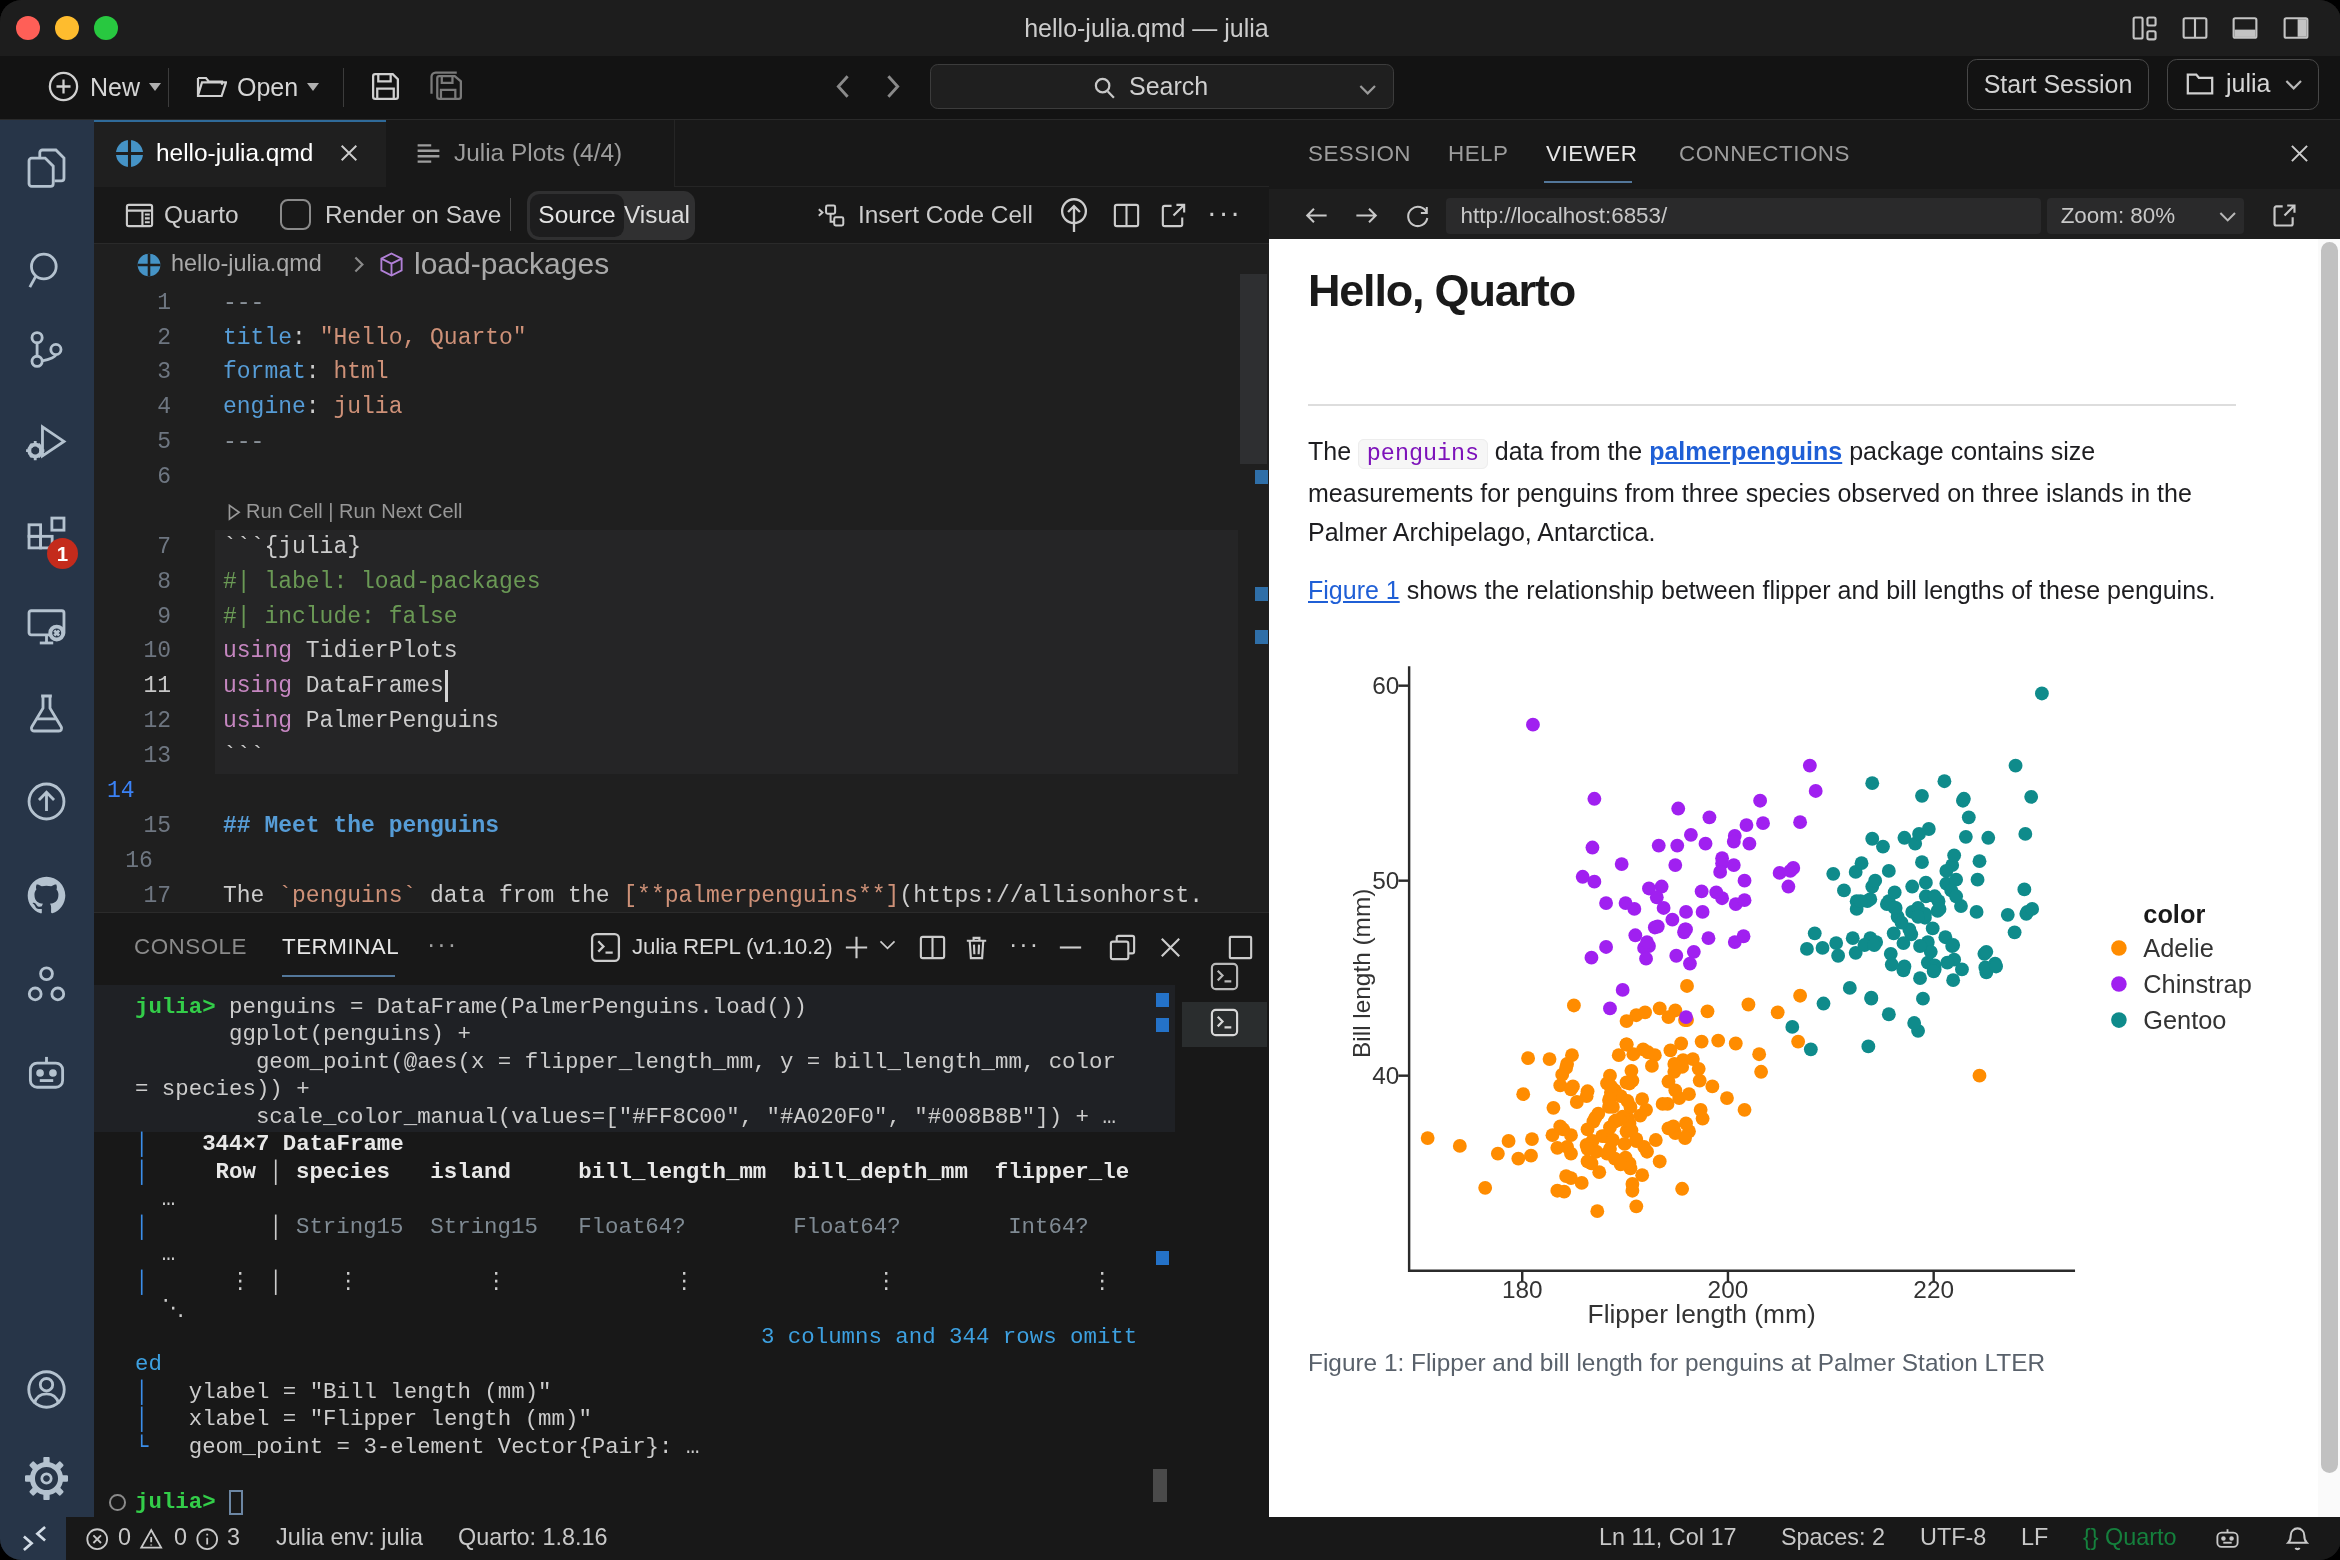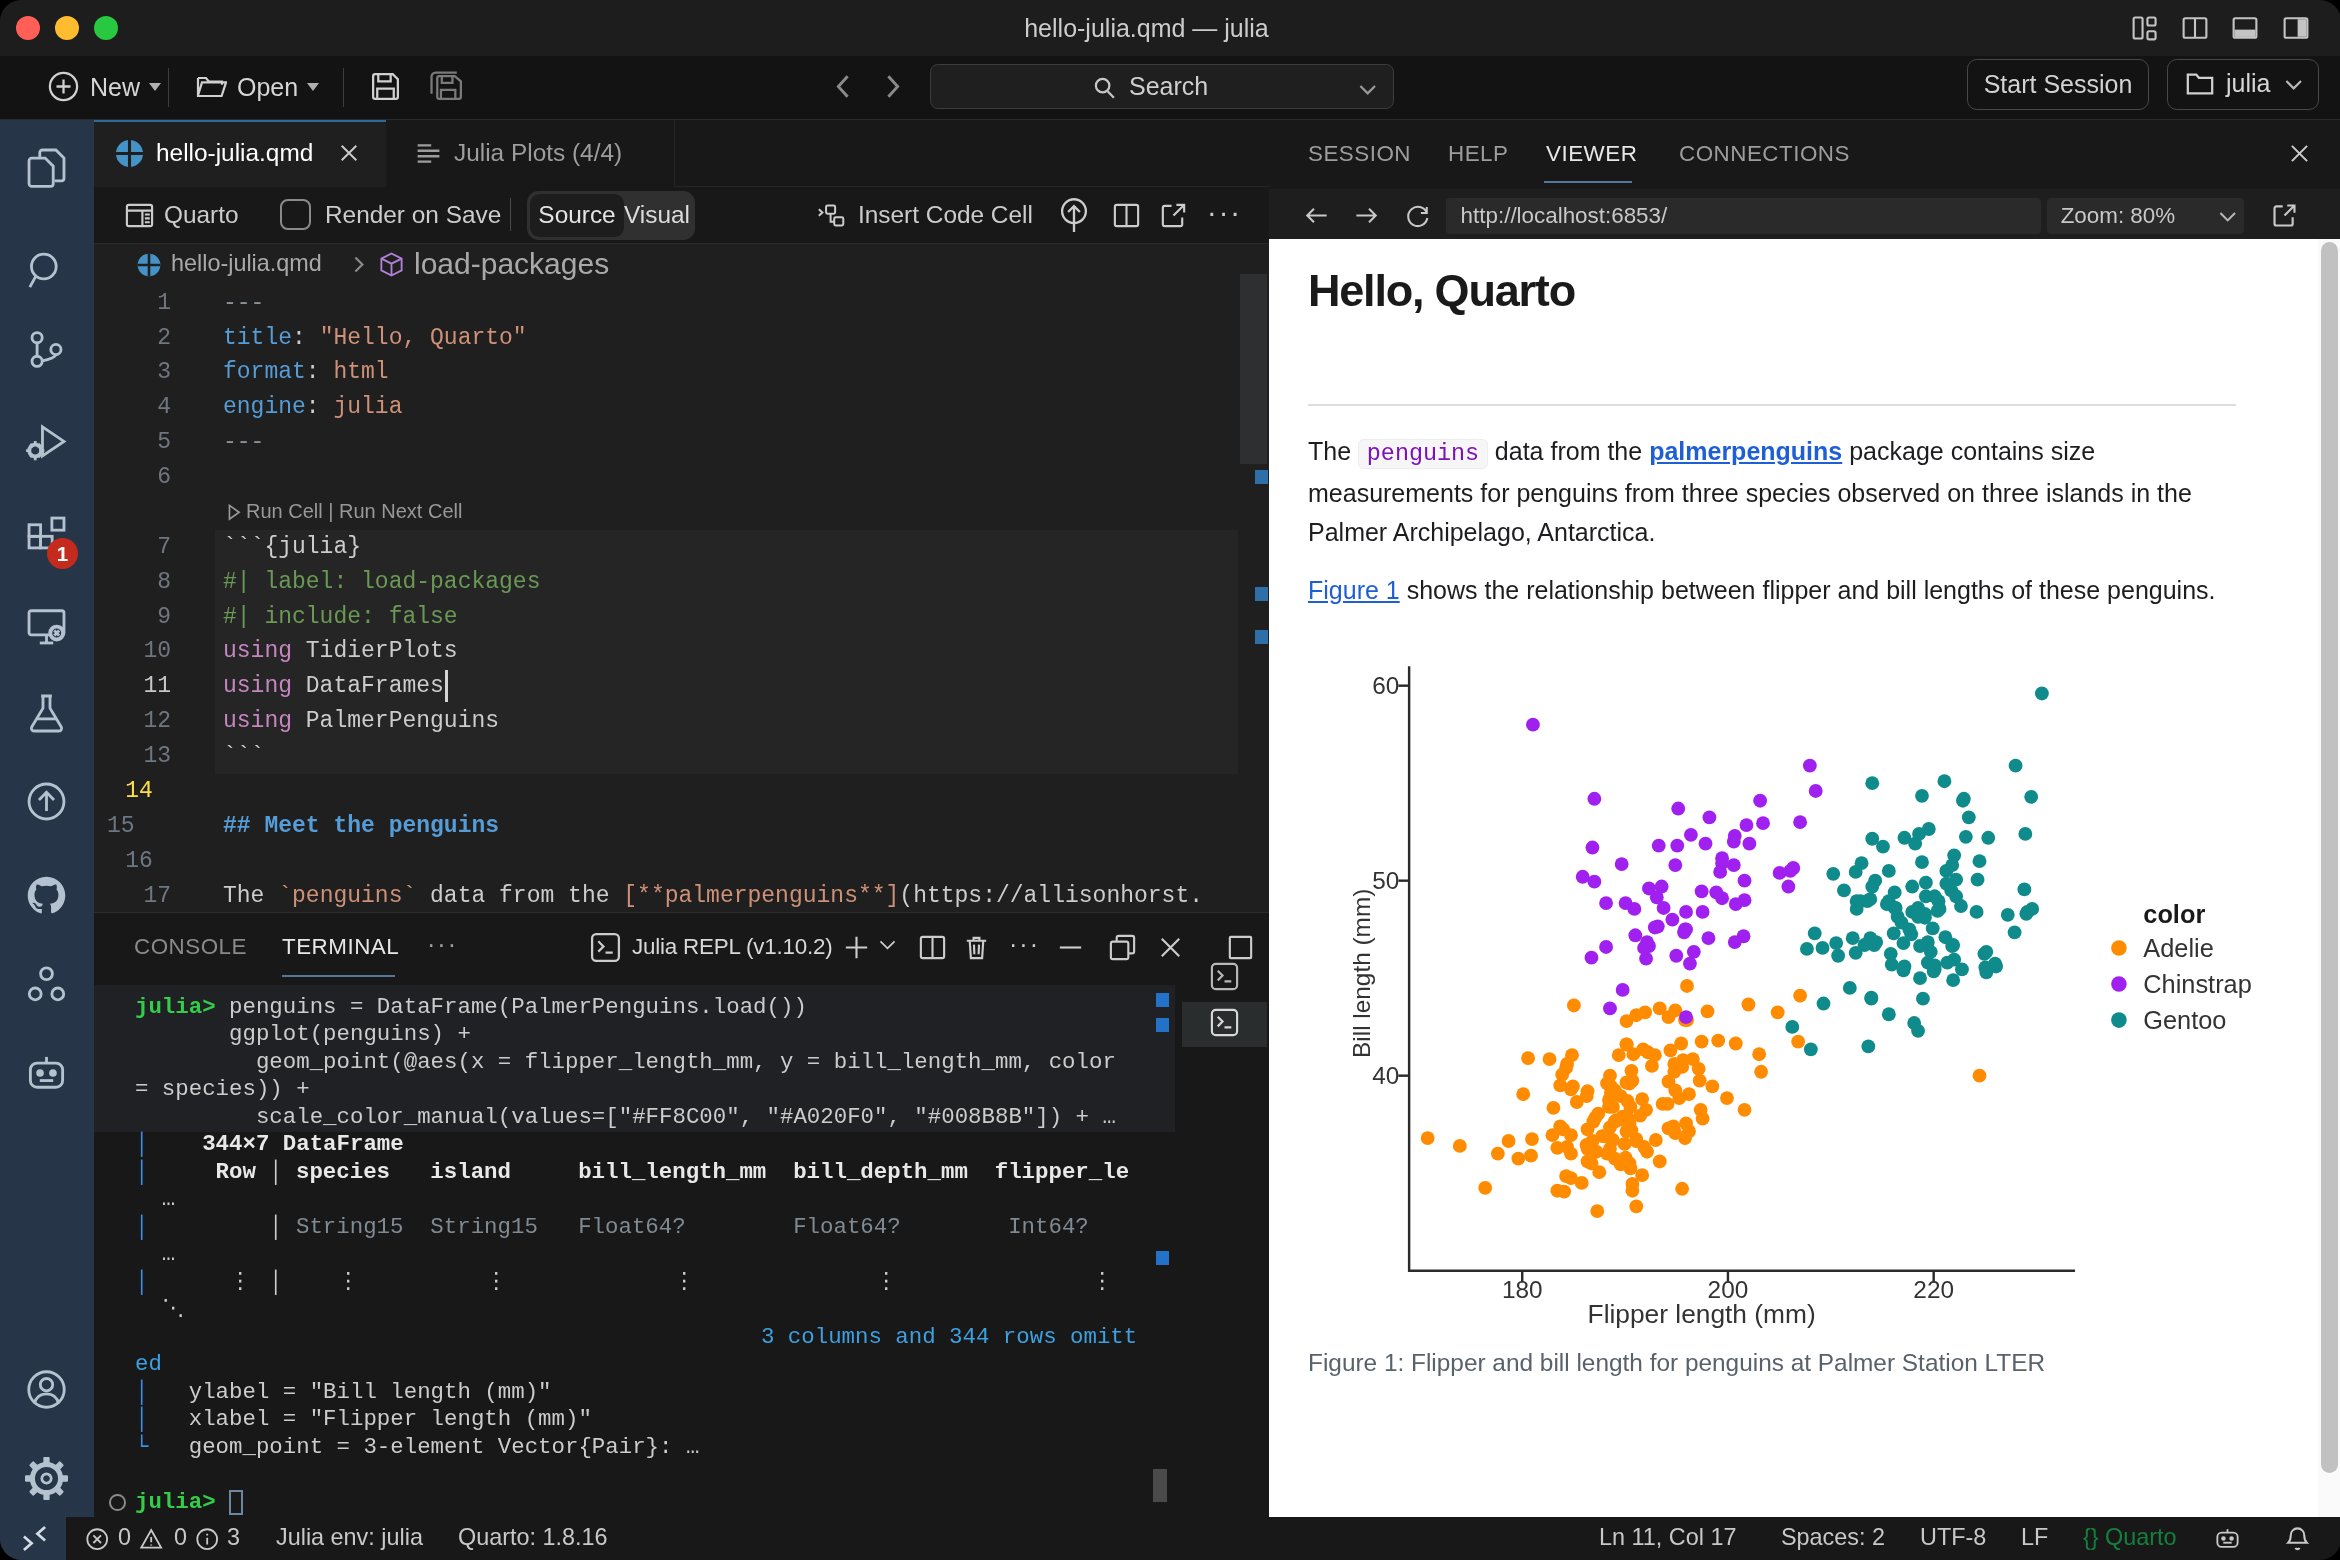--- a/index.html
+++ b/index.html
@@ -230,22 +230,22 @@
 <div class="erow mono" style="left:107px;top:390px;width:64px;text-align:right;color:#6e7681">4</div>
 <div class="erow mono" style="left:107px;top:425px;width:64px;text-align:right;color:#6e7681">5</div>
 <div class="erow mono" style="left:107px;top:460px;width:64px;text-align:right;color:#6e7681">6</div>
 <div class="erow mono" style="left:107px;top:530px;width:64px;text-align:right;color:#6e7681">7</div>
 <div class="erow mono" style="left:107px;top:565px;width:64px;text-align:right;color:#6e7681">8</div>
 <div class="erow mono" style="left:107px;top:600px;width:64px;text-align:right;color:#6e7681">9</div>
 <div class="erow mono" style="left:107px;top:634px;width:64px;text-align:right;color:#6e7681">10</div>
 <div class="erow mono" style="left:107px;top:669px;width:64px;text-align:right;color:#c6c6c6">11</div>
 <div class="erow mono" style="left:107px;top:704px;width:64px;text-align:right;color:#6e7681">12</div>
 <div class="erow mono" style="left:107px;top:739px;width:64px;text-align:right;color:#6e7681">13</div>
-<div class="erow mono" style="left:107px;top:774px;width:64px;text-align:center;color:#fde047">14</div>
-<div class="erow mono" style="left:107px;top:809px;width:64px;text-align:left;color:#6e7681">15</div>
+<div class="erow mono" style="left:107px;top:774px;width:64px;text-align:left;color:#3b82f6">14</div>
+<div class="erow mono" style="left:107px;top:809px;width:64px;text-align:right;color:#6e7681">15</div>
 <div class="erow mono" style="left:107px;top:844px;width:64px;text-align:center;color:#6e7681">16</div>
 <div class="erow mono" style="left:107px;top:879px;width:64px;text-align:right;color:#6e7681">17</div>
 <div class="erow mono" style="left:223px;top:286px"><span style="color:#8a9199">---</span></div>
 <div class="erow mono" style="left:223px;top:321px"><span style="color:#569cd6">title</span><span style="color:#cccccc">: </span><span style="color:#ce9178">"Hello, Quarto"</span></div>
 <div class="erow mono" style="left:223px;top:355px"><span style="color:#569cd6">format</span><span style="color:#cccccc">: </span><span style="color:#ce9178">html</span></div>
 <div class="erow mono" style="left:223px;top:390px"><span style="color:#569cd6">engine</span><span style="color:#cccccc">: </span><span style="color:#ce9178">julia</span></div>
 <div class="erow mono" style="left:223px;top:425px"><span style="color:#8a9199">---</span></div>
 <svg class="abs" style="left:227px;top:504px" width="14.6" height="16.6" viewBox="0 0 10 12" fill="none" stroke="#999999" stroke-width="1.2">
       <path d="M1.5 1 L8.5 6 L1.5 11 Z"></path>
     </svg>

